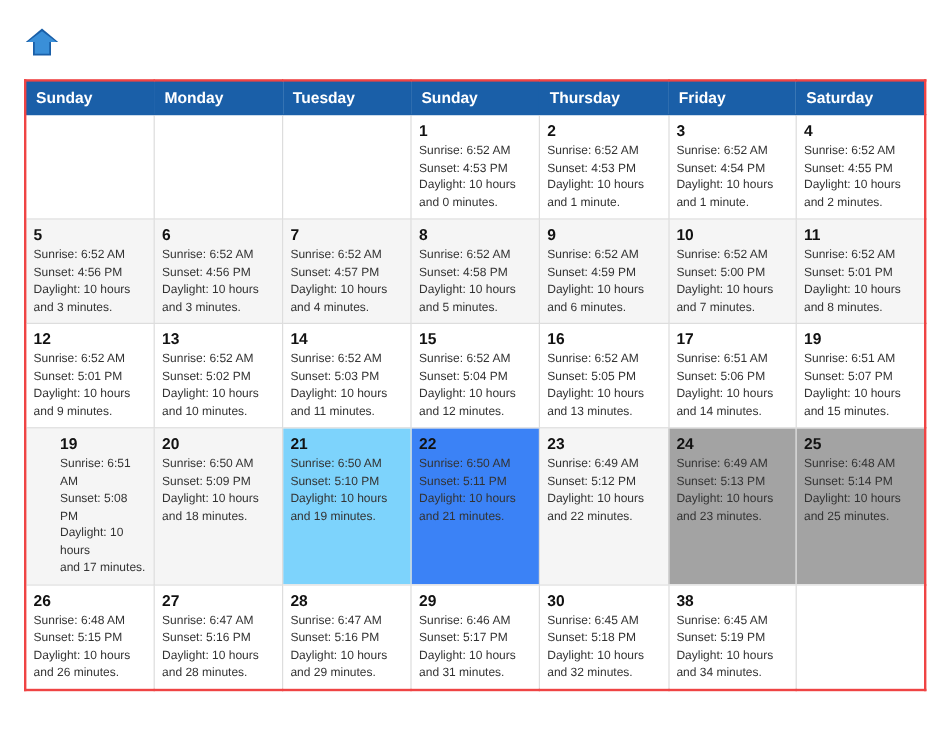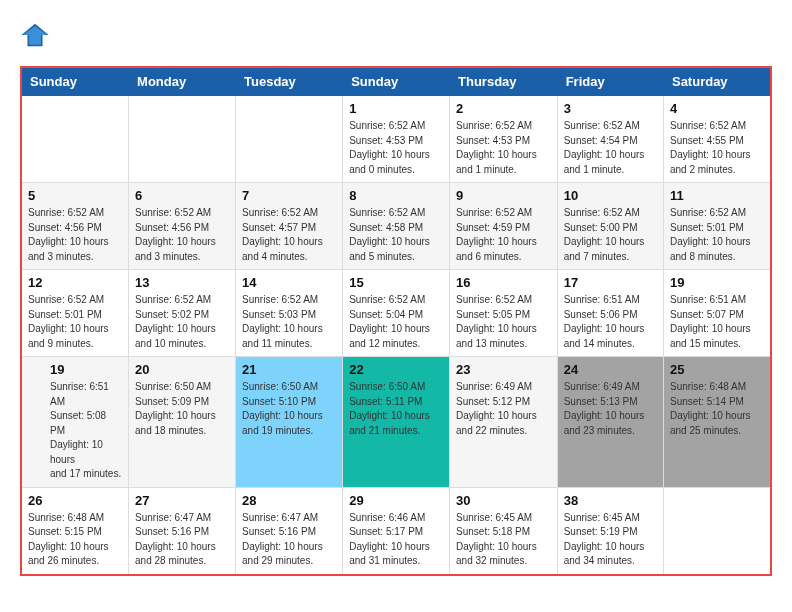--- a/index.html
+++ b/index.html
@@ -267,21 +267,21 @@
 Daylight: 10 hours
 and 18 minutes.</div>
         </td>
         <td style="background: #7dd3fc;">
           <span class="day-num">21</span>
           <div class="day-info" style="white-space: pre-line;">Sunrise: 6:50 AM
 Sunset: 5:10 PM
 Daylight: 10 hours
 and 19 minutes.</div>
         </td>
-        <td style="background: #14b8a6;">
+        <td style="background: #3b82f6;">
           <span class="day-num">22</span>
           <div class="day-info" style="white-space: pre-line;">Sunrise: 6:50 AM
 Sunset: 5:11 PM
 Daylight: 10 hours
 and 21 minutes.</div>
         </td>
         <td style="background: rgb(245, 245, 245);">
           <span class="day-num">23</span>
           <div class="day-info" style="white-space: pre-line;">Sunrise: 6:49 AM
 Sunset: 5:12 PM

